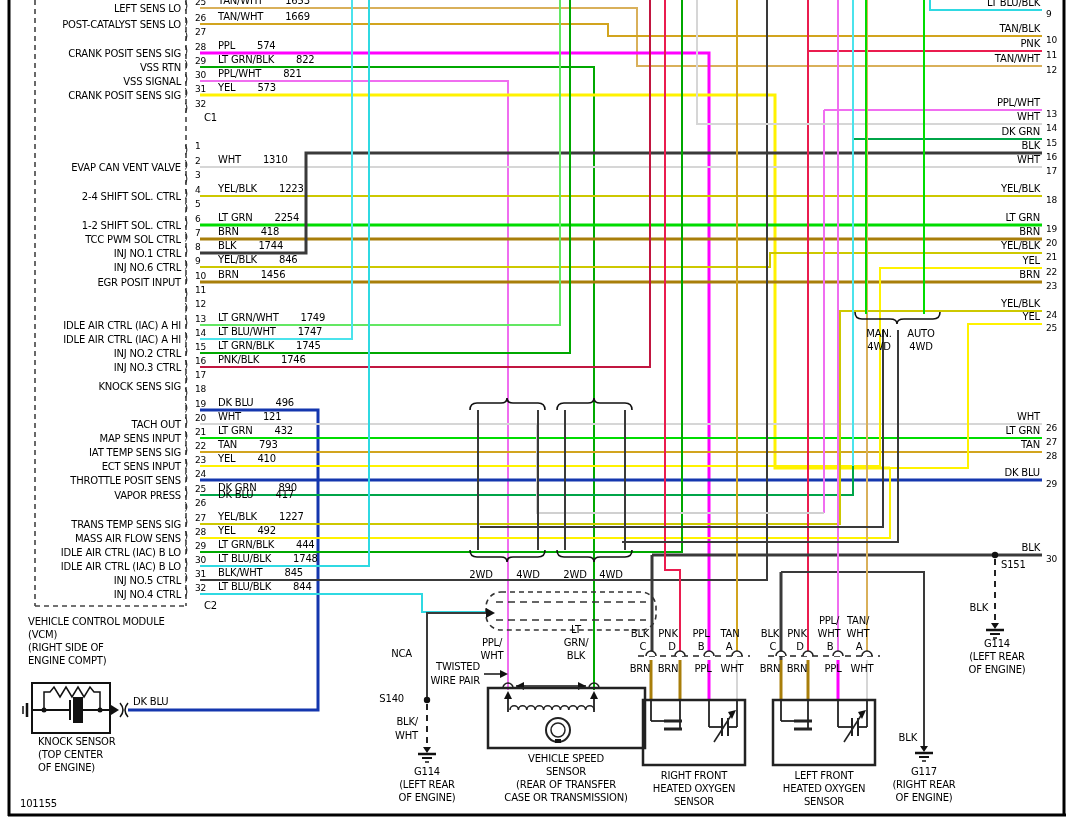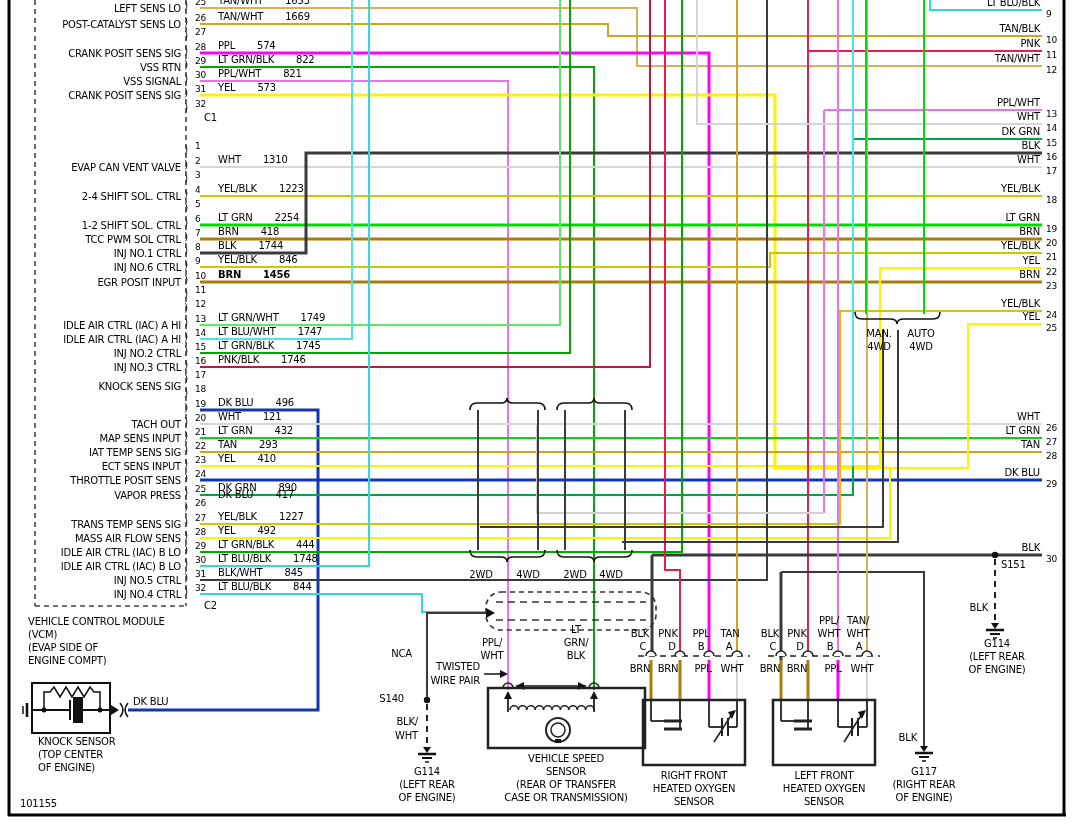--- a/index.html
+++ b/index.html
@@ -219,21 +219,21 @@
     <line x1="915" y1="753" x2="933" y2="753" stroke-width="2.5"></line>
     <line x1="919" y1="757" x2="929" y2="757" stroke-width="2"></line>
     <line x1="922" y1="761" x2="926" y2="761" stroke-width="1.5"></line>
   </g>
 </svg>
 
 <div class="t" style="left:20px;top:798px;">101155</div>
 
 <div class="t" style="left:28px;top:616px;">VEHICLE CONTROL MODULE</div>
 <div class="t" style="left:28px;top:629px;">(VCM)</div>
-<div class="t" style="left:28px;top:642px;">(EVAP SIDE OF</div>
+<div class="t" style="left:28px;top:642px;">(RIGHT SIDE OF</div>
 <div class="t" style="left:28px;top:655px;">ENGINE COMPT)</div>
 
 <div class="t" style="left:204px;top:112px;">C1</div>
 <div class="t" style="left:204px;top:600px;">C2</div>
 
 <div class="t" style="left:38px;top:736px;">KNOCK SENSOR</div>
 <div class="t" style="left:38px;top:749px;">(TOP CENTER</div>
 <div class="t" style="left:38px;top:762px;">OF ENGINE)</div>
 <div class="t" style="left:133px;top:696px;">DK BLU</div>
 
@@ -339,21 +339,21 @@
 <div class="t pin" style="left: 195px; top: 241px;">8</div>
 <div class="t r" style="left: 25px; top: 248px; width: 156px;">INJ NO.1 CTRL</div>
 <div class="t" style="left: 218px; top: 240px;"><span>BLK</span><span class="circ">1744</span></div>
 <div class="t paren" style="left: 184px; top: 259px;">)</div>
 <div class="t pin" style="left: 195px; top: 255px;">9</div>
 <div class="t r" style="left: 25px; top: 262px; width: 156px;">INJ NO.6 CTRL</div>
 <div class="t" style="left: 218px; top: 254px;"><span>YEL/BLK</span><span class="circ">846</span></div>
 <div class="t paren" style="left: 184px; top: 274px;">)</div>
 <div class="t pin" style="left: 195px; top: 270px;">10</div>
 <div class="t r" style="left: 25px; top: 277px; width: 156px;">EGR POSIT INPUT</div>
-<div class="t" style="left: 218px; top: 269px; font-weight: bold;"><span>BRN</span><span class="circ">1456</span></div>
+<div class="t" style="left: 218px; top: 269px;"><span>BRN</span><span class="circ">1456</span></div>
 <div class="t paren" style="left: 184px; top: 288px;">)</div>
 <div class="t pin" style="left: 195px; top: 284px;">11</div>
 <div class="t paren" style="left: 184px; top: 302px;">)</div>
 <div class="t pin" style="left: 195px; top: 298px;">12</div>
 <div class="t paren" style="left: 184px; top: 317px;">)</div>
 <div class="t pin" style="left: 195px; top: 313px;">13</div>
 <div class="t r" style="left: 25px; top: 320px; width: 156px;">IDLE AIR CTRL (IAC) A HI</div>
 <div class="t" style="left: 218px; top: 312px;"><span>LT GRN/WHT</span><span class="circ">1749</span></div>
 <div class="t paren" style="left: 184px; top: 331px;">)</div>
 <div class="t pin" style="left: 195px; top: 327px;">14</div>
@@ -379,21 +379,21 @@
 <div class="t pin" style="left: 195px; top: 412px;">20</div>
 <div class="t r" style="left: 25px; top: 419px; width: 156px;">TACH OUT</div>
 <div class="t" style="left: 218px; top: 411px;"><span>WHT</span><span class="circ">121</span></div>
 <div class="t paren" style="left: 184px; top: 430px;">)</div>
 <div class="t pin" style="left: 195px; top: 426px;">21</div>
 <div class="t r" style="left: 25px; top: 433px; width: 156px;">MAP SENS INPUT</div>
 <div class="t" style="left: 218px; top: 425px;"><span>LT GRN</span><span class="circ">432</span></div>
 <div class="t paren" style="left: 184px; top: 444px;">)</div>
 <div class="t pin" style="left: 195px; top: 440px;">22</div>
 <div class="t r" style="left: 25px; top: 447px; width: 156px;">IAT TEMP SENS SIG</div>
-<div class="t" style="left: 218px; top: 439px;"><span>TAN</span><span class="circ">293</span></div>
+<div class="t" style="left: 218px; top: 439px;"><span>TAN</span><span class="circ">793</span></div>
 <div class="t paren" style="left: 184px; top: 458px;">)</div>
 <div class="t pin" style="left: 195px; top: 454px;">23</div>
 <div class="t r" style="left: 25px; top: 461px; width: 156px;">ECT SENS INPUT</div>
 <div class="t" style="left: 218px; top: 453px;"><span>YEL</span><span class="circ">410</span></div>
 <div class="t paren" style="left: 184px; top: 472px;">)</div>
 <div class="t pin" style="left: 195px; top: 468px;">24</div>
 <div class="t r" style="left: 25px; top: 475px; width: 156px;">THROTTLE POSIT SENS</div>
 <div class="t" style="left: 218px; top: 489px;"><span>DK BLU</span><span class="circ">417</span></div>
 <div class="t paren" style="left: 184px; top: 487px;">)</div>
 <div class="t pin" style="left: 195px; top: 483px;">25</div>

